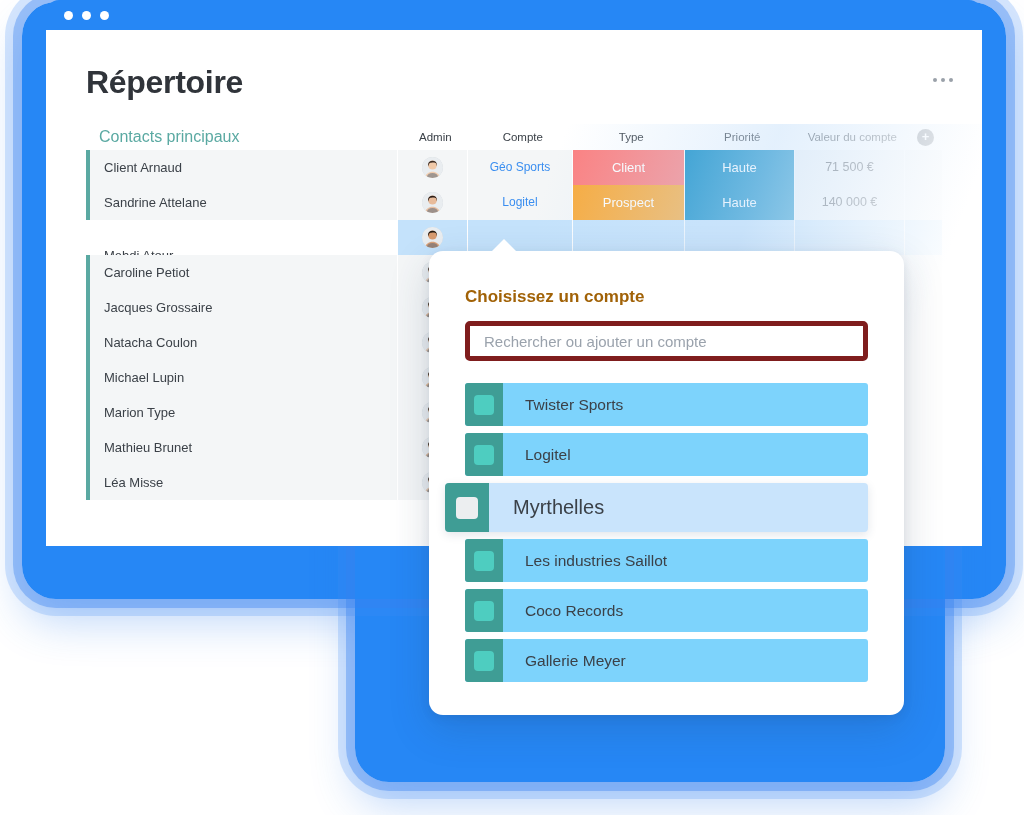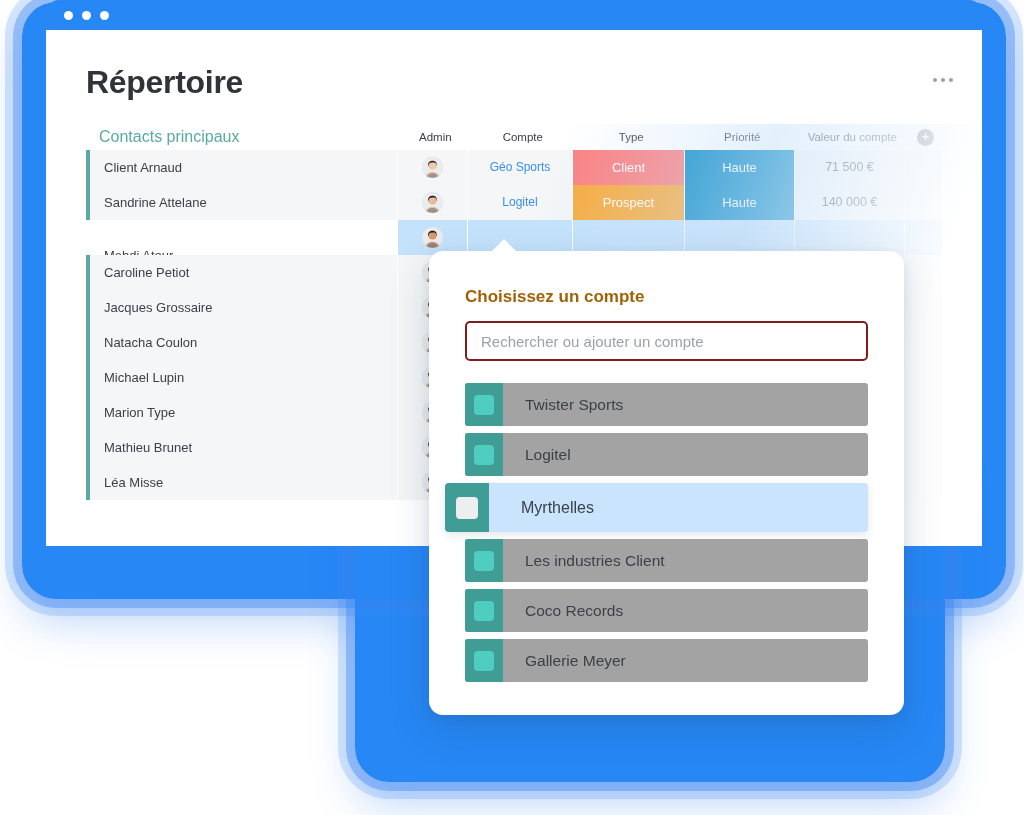--- a/index.html
+++ b/index.html
@@ -257,39 +257,39 @@
   }
   .dd-title {
     font-size: 17px;
     font-weight: bold;
     color: #a16207;
     margin-bottom: 14px;
   }
   .dd-search {
     width: 100%;
     height: 40px;
-    border: 2px solid #7f1d1d;
+    border: 5px solid #7f1d1d;
     border-radius: 5px;
     padding: 0 14px;
     font-size: 15px;
     color: #3b4148;
     font-family: "Liberation Sans", sans-serif;
     outline: none;
     background: #fff;
   }
   .dd-search::placeholder { color: #9aa2ac; }
 
   .dd-list { margin-top: 22px; }
 
   .dd-item {
     display: flex;
     align-items: center;
     height: 43px;
     margin-bottom: 7px;
-    background: #a3a3a3;
+    background: #7dd3fc;
     border-radius: 3px;
     cursor: pointer;
     position: relative;
   }
   .dd-item .sw {
     width: 38px; height: 43px;
     background: #3f9d95;
     border-radius: 3px 0 0 3px;
     display: flex; align-items: center; justify-content: center;
     flex: 0 0 auto;
@@ -313,21 +313,21 @@
     margin-right: 0px;
     border-radius: 4px;
     box-shadow: 0 3px 10px rgba(40,60,90,0.13);
   }
   .dd-item.active .sw {
     height: 49px;
     width: 44px;
     border-radius: 4px 0 0 4px;
   }
   .dd-item.active .sw i { background: #eceef0; width: 22px; height: 22px; }
-  .dd-item.active .lbl { font-size: 16px; padding-left: 32px; }
+  .dd-item.active .lbl { font-size: 20px; padding-left: 24px; }
 
 </style>
 </head>
 <body>
 
 <div id="stage">
 
   <div class="blue-back-top"></div>
   <div class="blue-back-bottom"></div>
   <div class="blue-glow"></div>
@@ -597,21 +597,21 @@
         <div class="dd-item active">
           <span class="sw">
             <i></i>
           </span>
           <span class="lbl">Myrthelles</span>
         </div>
         <div class="dd-item">
           <span class="sw">
             <i></i>
           </span>
-          <span class="lbl">Les industries Client</span>
+          <span class="lbl">Les industries Saillot</span>
         </div>
         <div class="dd-item">
           <span class="sw">
             <i></i>
           </span>
           <span class="lbl">Coco Records</span>
         </div>
         <div class="dd-item">
           <span class="sw">
             <i></i>

